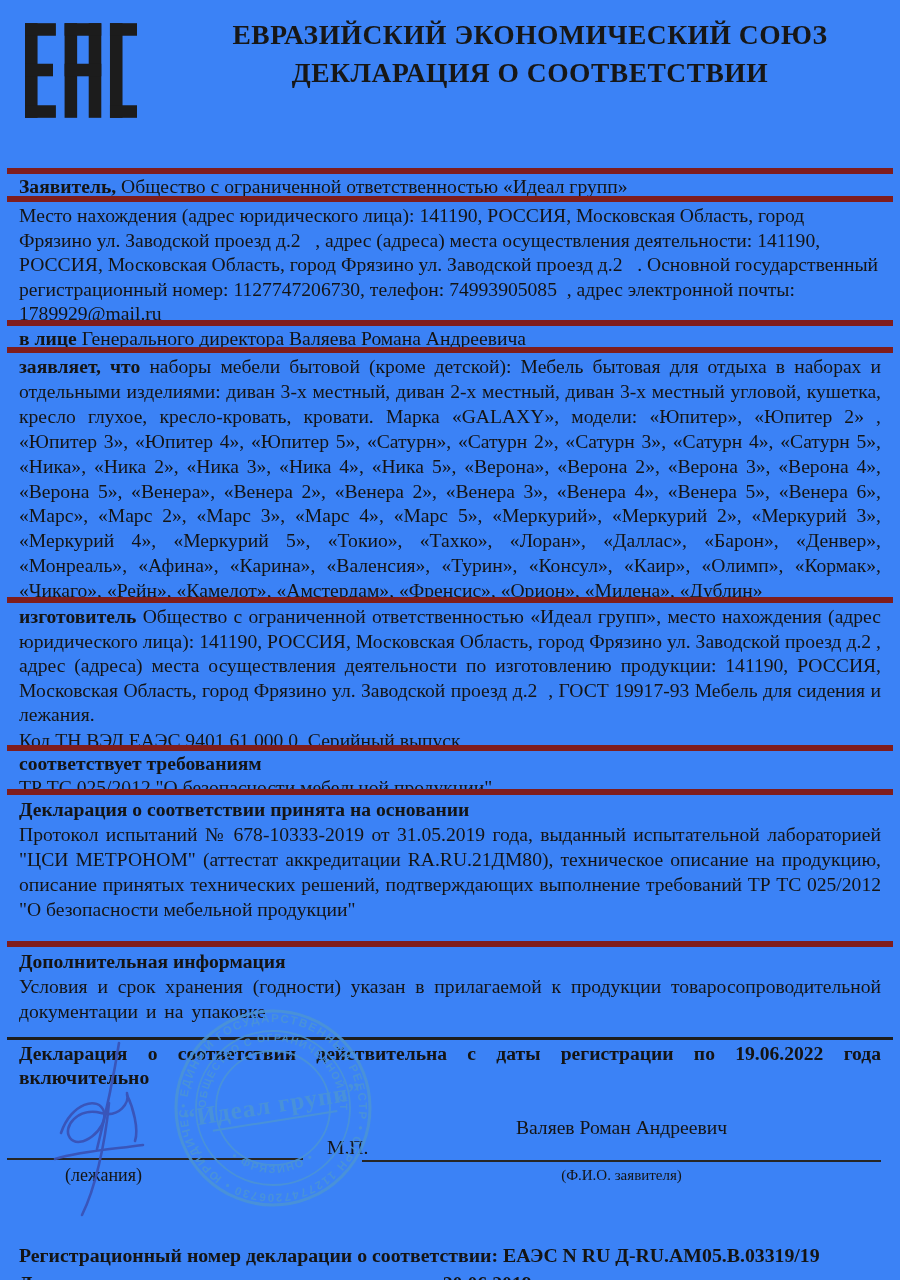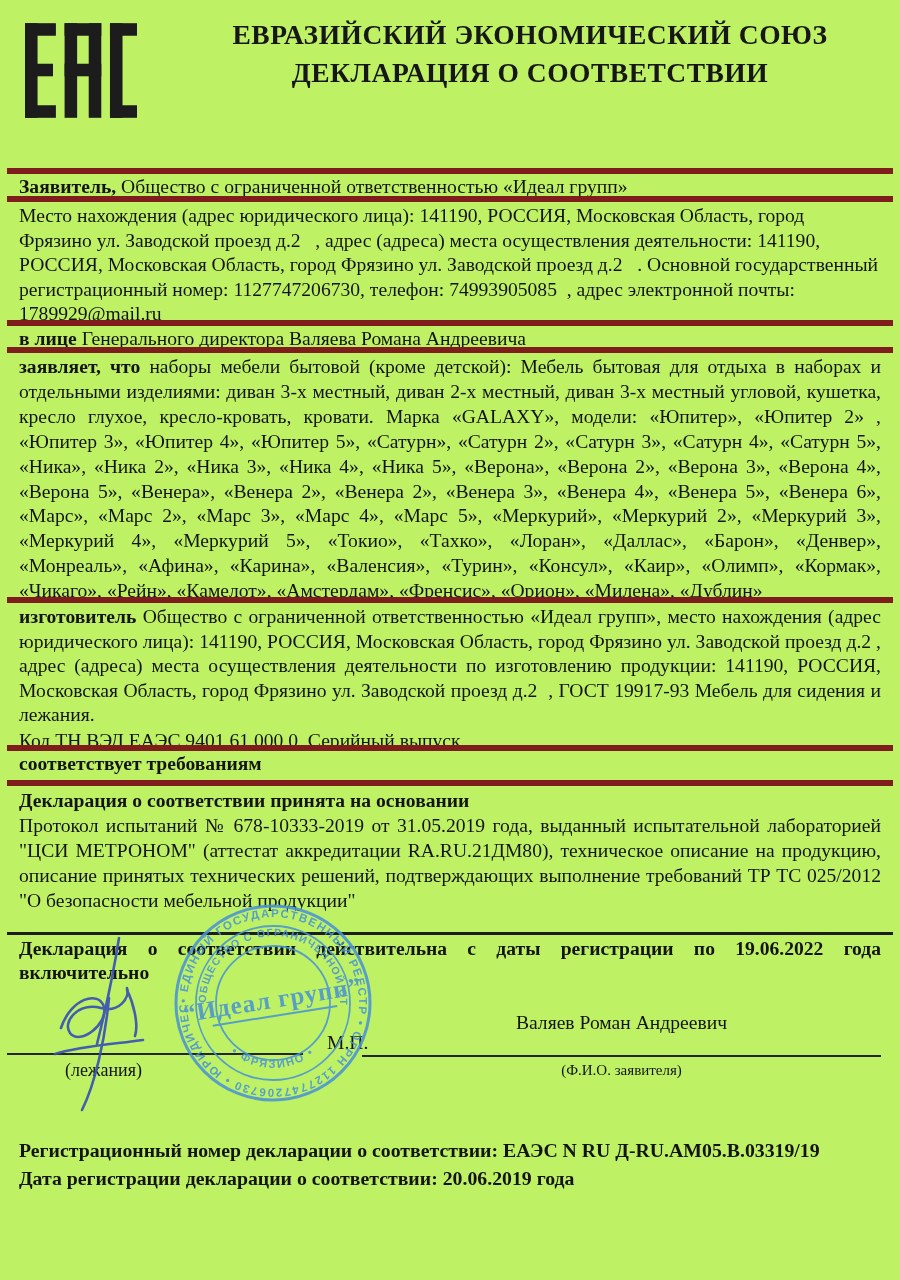--- a/index.html
+++ b/index.html
@@ -1,18 +1,18 @@
 <!DOCTYPE html>
 <html><head>
 <meta charset="utf-8">
 <style>
   html,body{margin:0;padding:0;}
   body{width:900px;height:1280px;background:#e9e9e7;}
   .doc{
-    position:relative;width:900px;height:1280px;background:#bef264;
+    position:relative;width:900px;height:1280px;background:#3b82f6;
     font-family:"Liberation Serif","DejaVu Serif",serif;color:#141414;
     overflow:hidden;
   }
   
   .eac-logo{position:absolute;left:25px;top:22px;width:112px;height:97px;}
   .title{
     position:absolute;left:175px;right:15px;top:16px;text-align:center;
     font-weight:bold;font-size:27.5px;line-height:38px;color:#171717;
     letter-spacing:.5px;
   }
@@ -24,21 +24,21 @@
   .b{font-weight:bold;}
   .txt{font-size:19.6px;}
   .pre{white-space:pre-wrap;}
   .just{text-align:justify;}
   .s-applicant{height:28px;line-height:21px;}
   .s-address{height:124px;line-height:24.6px;}
   .s-person{height:27px;line-height:21px;}
   .s-declares{height:250px;line-height:24.9px;}
   .s-manufacturer{height:148px;line-height:24.5px;}
   .s-manufacturer .code-line{margin-top:1px;}
-  .s-complies{height:35px;line-height:21.5px;}
+  .s-complies{height:44px;line-height:21.5px;}
   .s-complies .val{margin-top:2px;}
   .s-basis{height:152px;line-height:25px;}
   .s-additional{height:96px;line-height:25px;}
   .s-validity{height:52px;line-height:24px;word-spacing:4.5px;}
   
   .sig-area{position:relative;height:122px;font-size:19.6px;}
   .sig-line-left{position:absolute;left:0;top:69px;width:296px;border-top:2px solid #262626;}
   .sig-caption{position:absolute;left:58px;top:76px;font-size:18px;}
   .mp-label{position:absolute;left:320px;top:48px;}
   .sig-line-right{position:absolute;left:355px;right:12px;top:71px;border-top:2px solid #262626;}
@@ -104,20 +104,24 @@
     <div class="sec s-complies txt">
       <p class="b">соответствует требованиям</p>
       <p class="val">ТР ТС 025/2012 "О безопасности мебельной продукции"</p>
     </div>
 
     <div class="sec s-basis txt">
       <p class="b">Декларация о соответствии принята на основании</p>
       <p class="just">Протокол испытаний № 678-10333-2019 от 31.05.2019 года, выданный испытательной лабораторией "ЦСИ МЕТРОНОМ" (аттестат аккредитации RA.RU.21ДМ80), техническое описание на продукцию, описание принятых технических решений, подтверждающих выполнение требований ТР ТС 025/2012 "О безопасности мебельной продукции"</p>
     </div>
 
+    <div class="sec s-additional txt">
+      <p class="b">Дополнительная информация</p>
+      <p class="just" style="word-spacing:3px;">Условия и срок хранения (годности) указан в прилагаемой к продукции товаросопроводительной документации и на упаковке</p>
+    </div>
 
     <div class="sec thick s-validity txt b just">
       <p>Декларация о соответствии действительна с даты регистрации по 19.06.2022 года включительно</p>
     </div>
 
     <div class="sig-area">
       <div class="sig-line-left"></div>
       <div class="sig-caption">(лежания)</div>
       <div class="mp-label">М.П.</div>
       <div class="sig-line-right"></div>

